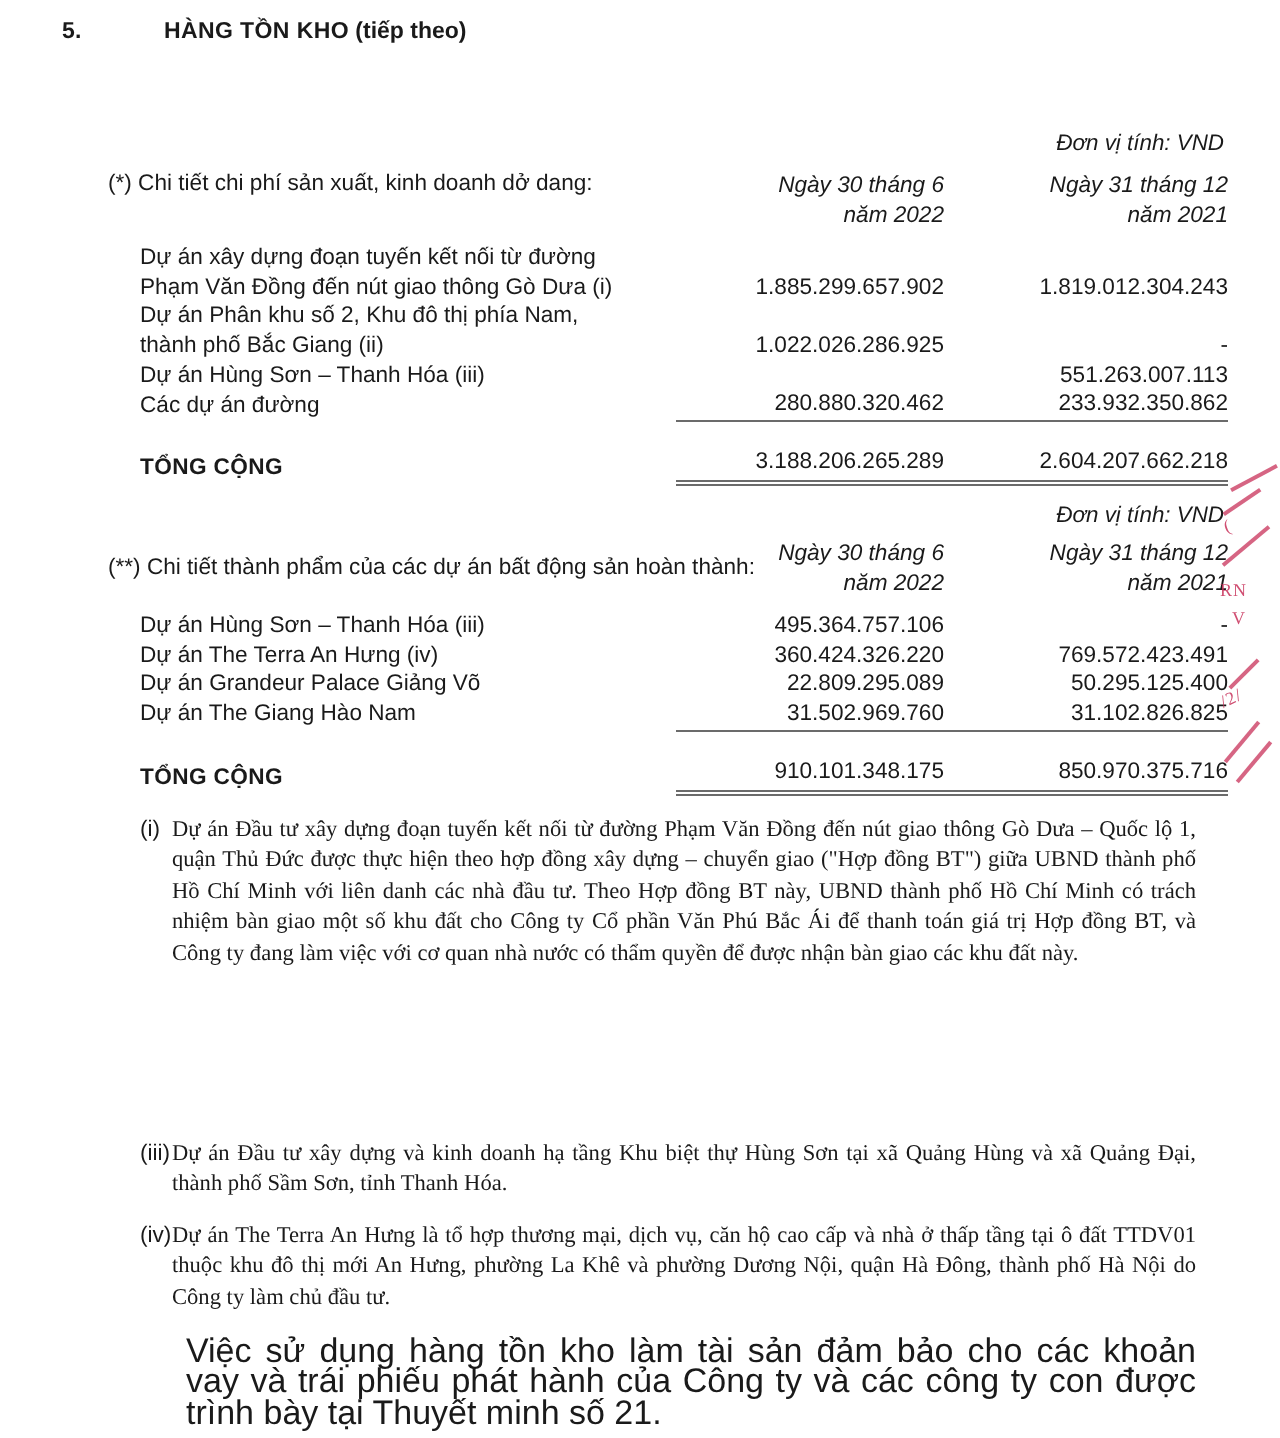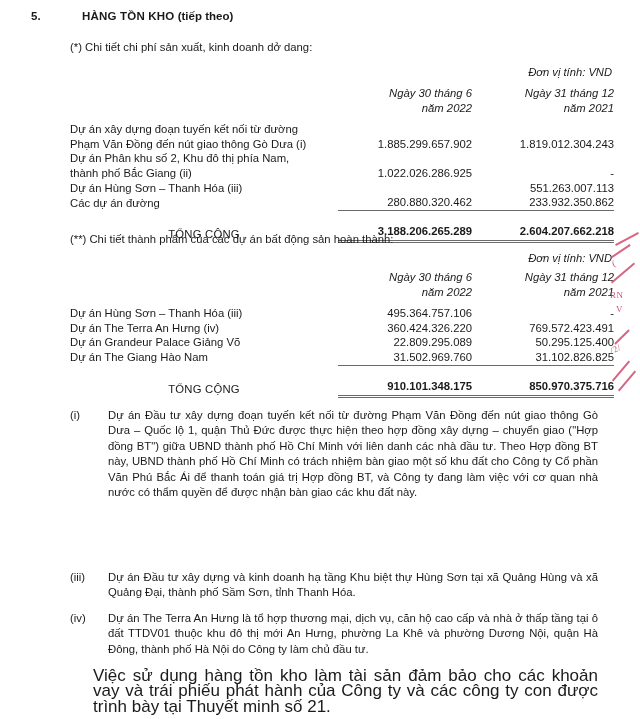--- a/index.html
+++ b/index.html
@@ -44,23 +44,24 @@
     top: 0;
     font-size: 11.5px;
     white-space: nowrap;
   }
   .note-title b { font-weight: bold; letter-spacing: 0.2px; }
   .note-title span.cont { font-weight: bold; }
 
   
   .intro {
     position: absolute;
-    left: 70px;
+    left: 54px;
     font-size: 11.3px;
     white-space: nowrap;
+    margin-top: 45px;
   }
   .unit {
     position: absolute;
     right: 28px;
     font-size: 11.2px;
     font-style: italic;
     white-space: nowrap;
   }
 
   
@@ -86,27 +87,26 @@
     white-space: nowrap;
     padding-right: 6px;
   }
   td.num.c2 {
     width: 142px;
     padding-right: 0px;
   }
   tr.spacer td { height: 7px; line-height: 7px; font-size: 0; }
 
   tr.total td.lbl {
-    font-weight: normal;
+    font-weight: bold;
     letter-spacing: 0.2px;
     padding-top: 7px;
-    text-align: center;
   }
   tr.total td.num {
-    font-weight: bold;
+    font-weight: normal;
     padding-top: 7px;
   }
   
   tr.ruleline td.num {
     border-top: 1px solid #6b6b6b;
     height: 6px;
     font-size: 0;
     line-height: 0;
   }
   
@@ -124,23 +124,24 @@
     line-height: 15.4px;
   }
   .fn .mk {
     position: absolute;
     left: 0;
     top: 0;
     width: 22px;
     text-align: left;
   }
   .fn .bd {
-    margin-left: 38px;
+    margin-left: 16px;
     text-align: justify;
     text-justify: inter-word;
+    font-family: Liberation Serif, serif;
   }
   .closing {
     position: absolute;
     left: 93px;
     width: 505px;
     font-size: 17px;
     line-height: 15.4px;
     text-align: justify;
   }
 

